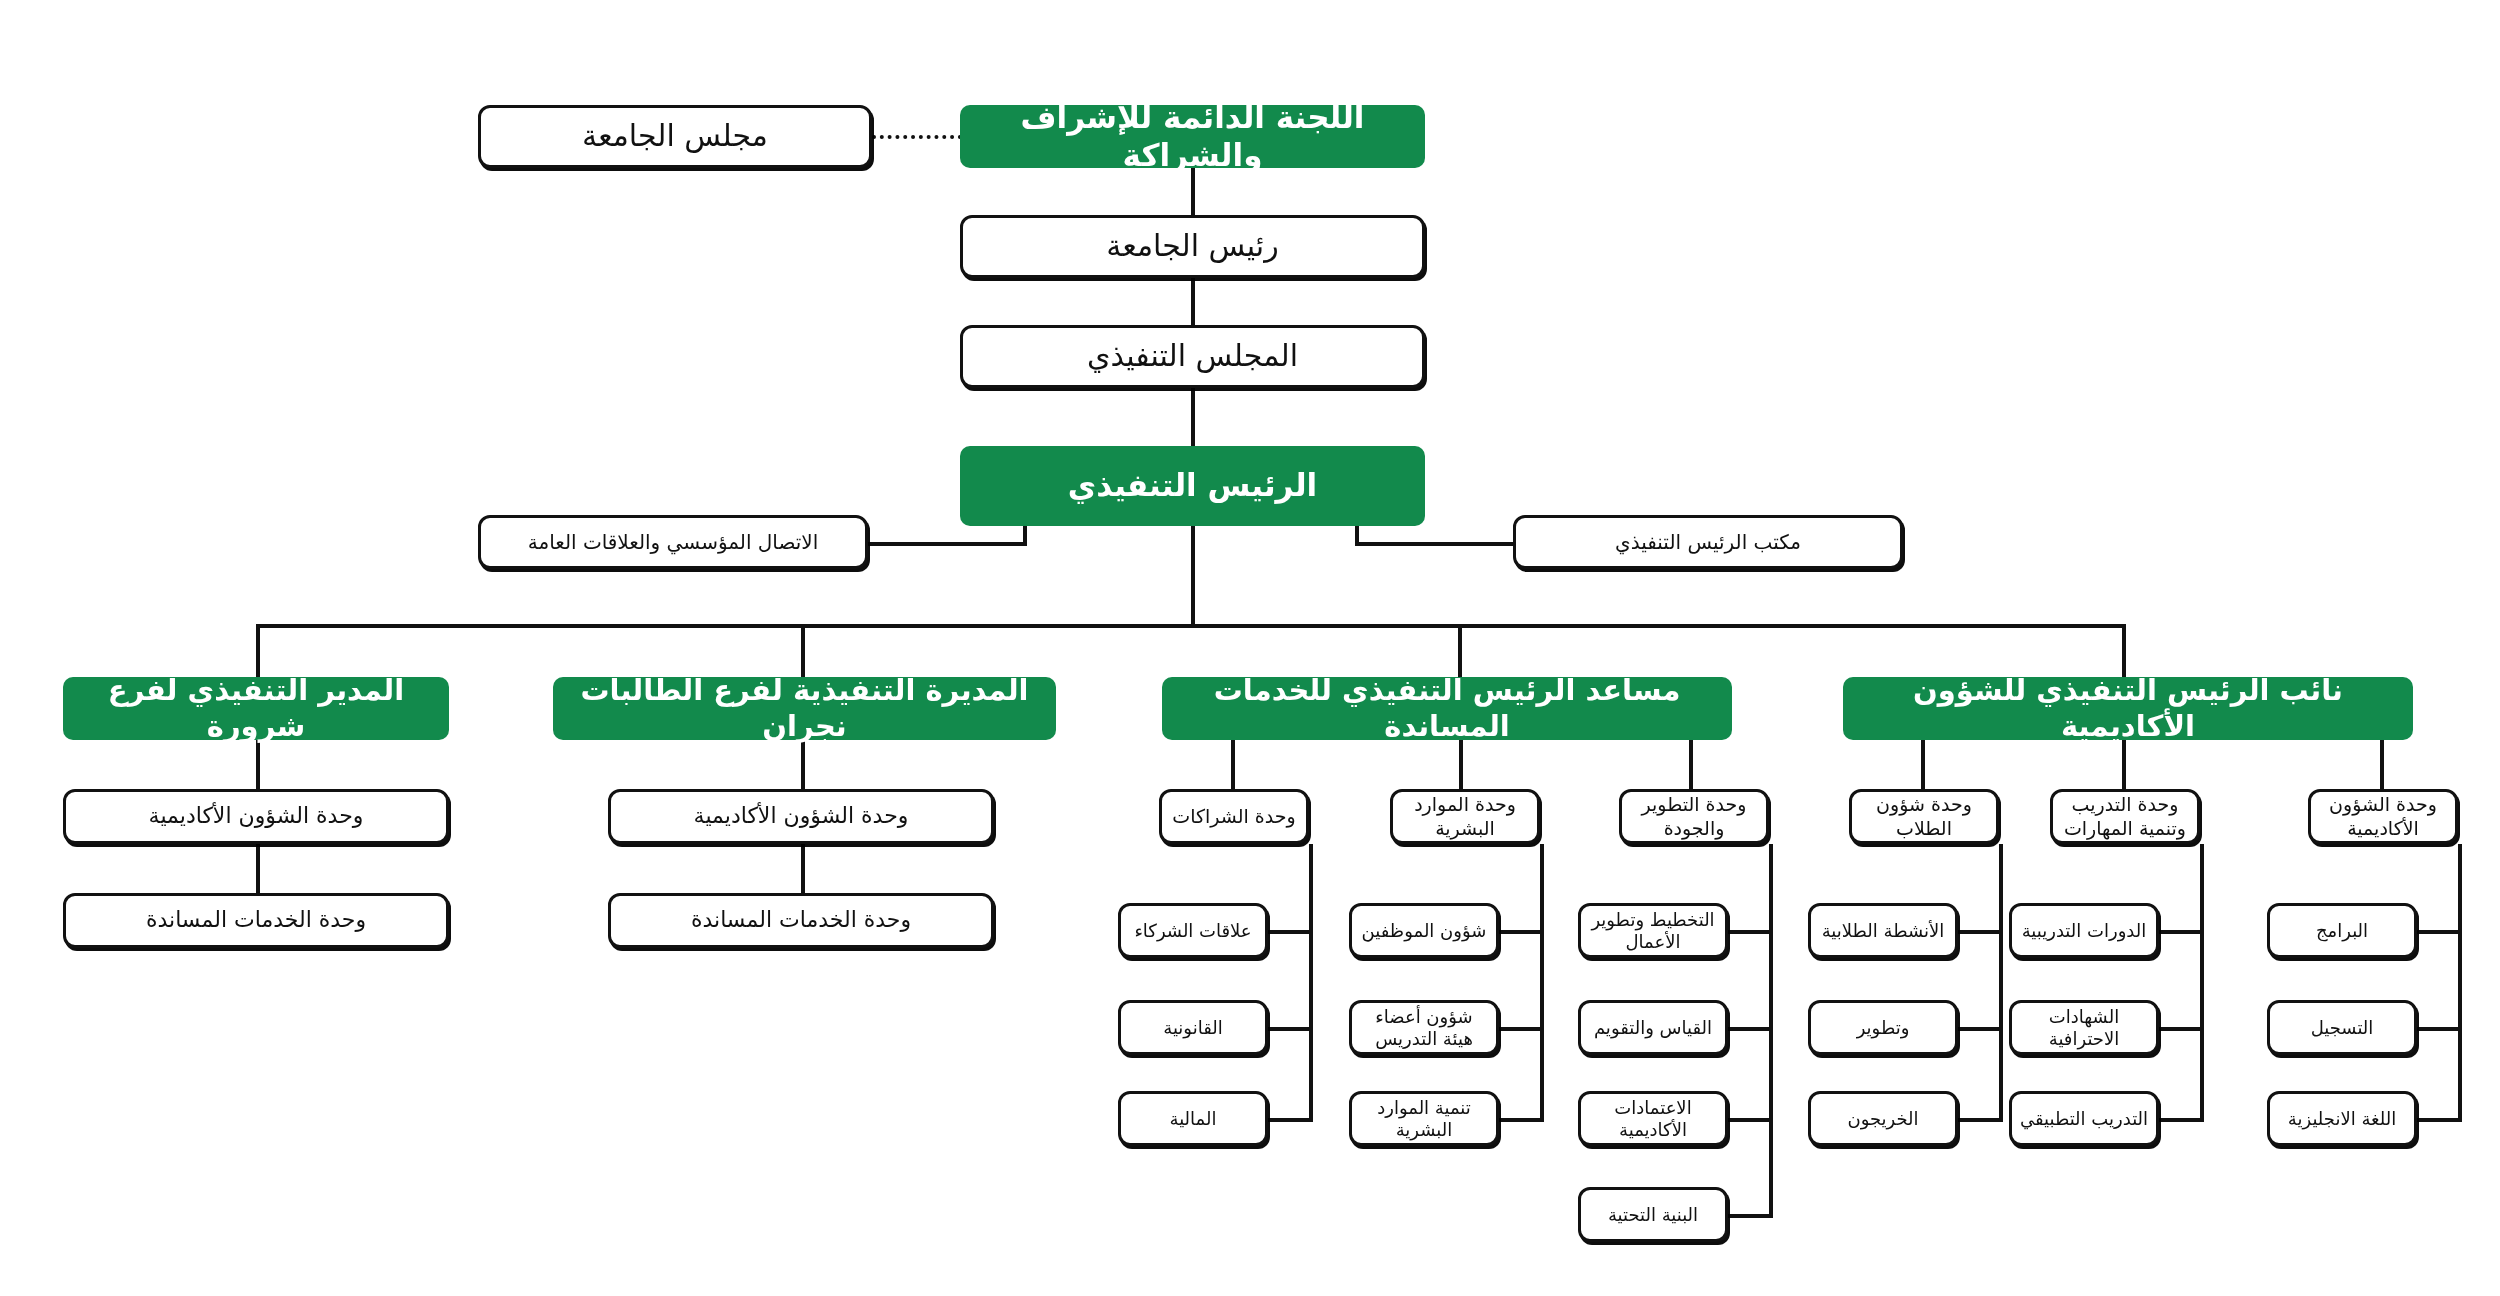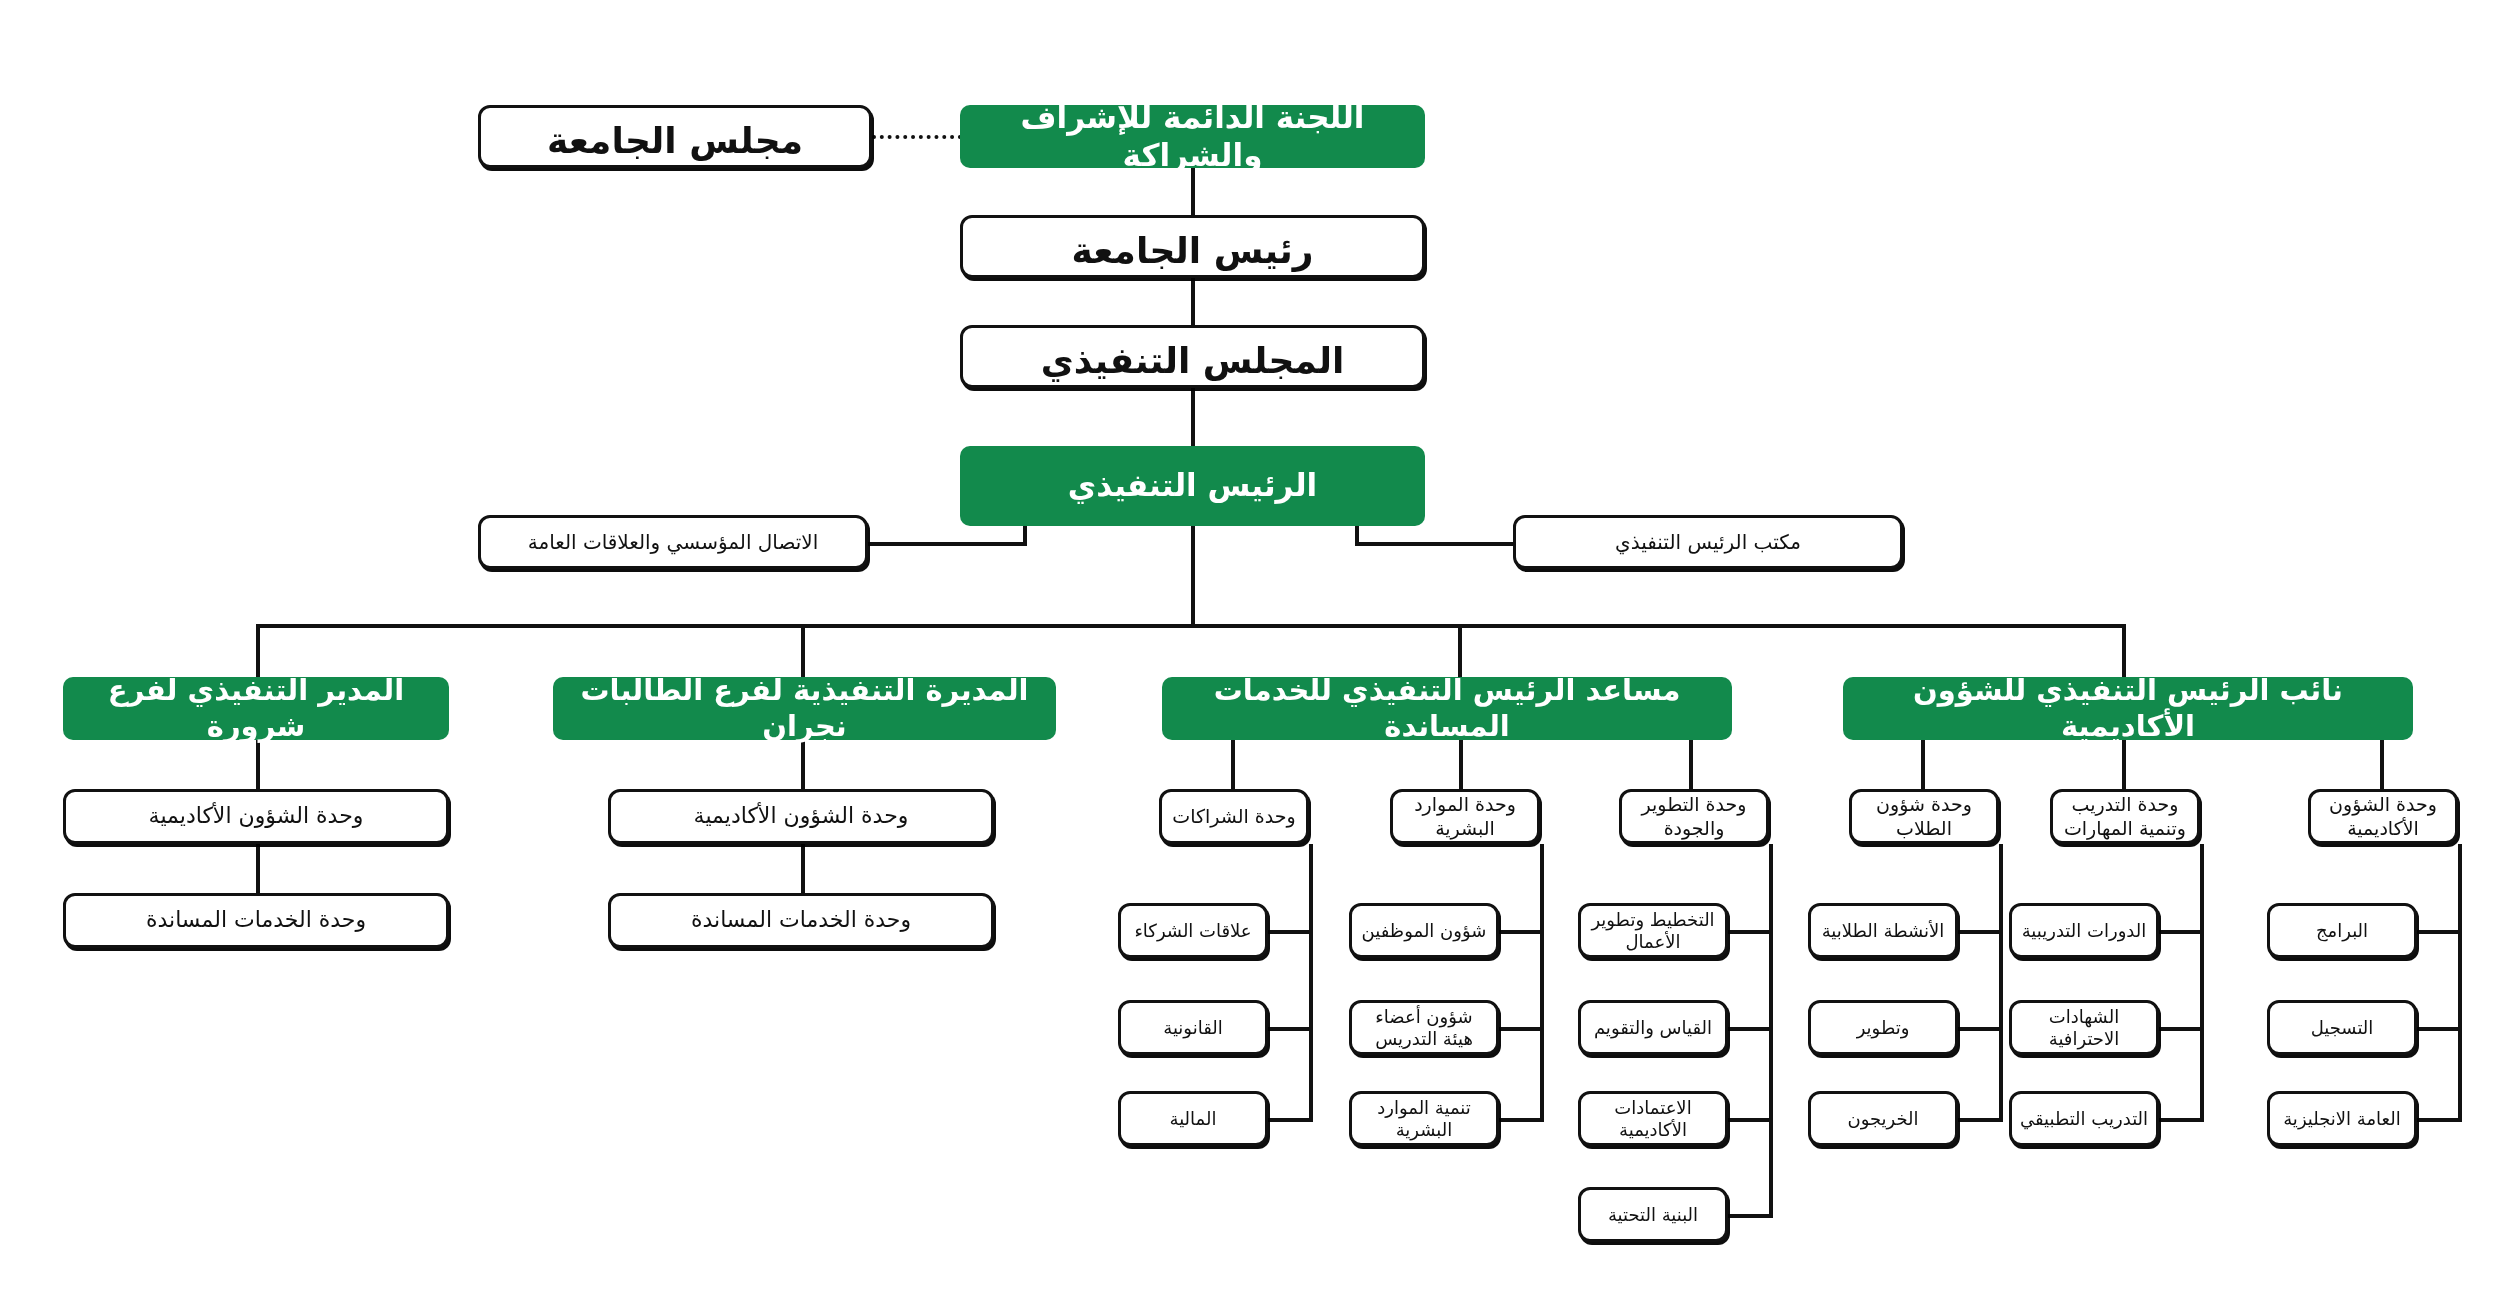--- a/index.html
+++ b/index.html
@@ -29,21 +29,21 @@
   }
   .accent{
     background:#128A4C;
     border:none;
     color:#ffffff;
     border-radius:10px;
   }
 
   
   .t-top      {font-size:31px;font-weight:700;}
-  .t-mid      {font-size:36px;font-weight:700;align-items:flex-end;}
+  .t-mid      {font-size:30px;font-weight:400;}
   .t-ceo      {font-size:31px;font-weight:700;}
   .t-side     {font-size:20px;font-weight:400;}
   .t-dept     {font-size:29px;font-weight:700;}
   .t-unitbig  {font-size:22px;font-weight:400;}
   .t-unit     {font-size:19px;font-weight:400;}
   .t-leaf     {font-size:18px;font-weight:400;}
 
   
   .conn{position:absolute;background:#111111;z-index:1;}
   .v{width:4px;}
@@ -252,16 +252,16 @@
   <div class="node plain t-unit" style="left:2308px;top:789px;width:150px;height:55px;">
     <span>وحدة الشؤون الأكاديمية</span>
   </div>
   <div class="node plain t-leaf" style="left:2267px;top:903px;width:150px;height:55px;">
     <span>البرامج</span>
   </div>
   <div class="node plain t-leaf" style="left:2267px;top:1000px;width:150px;height:55px;">
     <span>التسجيل</span>
   </div>
   <div class="node plain t-leaf" style="left:2267px;top:1091px;width:150px;height:55px;">
-    <span>العامة الانجليزية</span>
+    <span>اللغة الانجليزية</span>
   </div>
 
 </div>
 
 </body></html>

